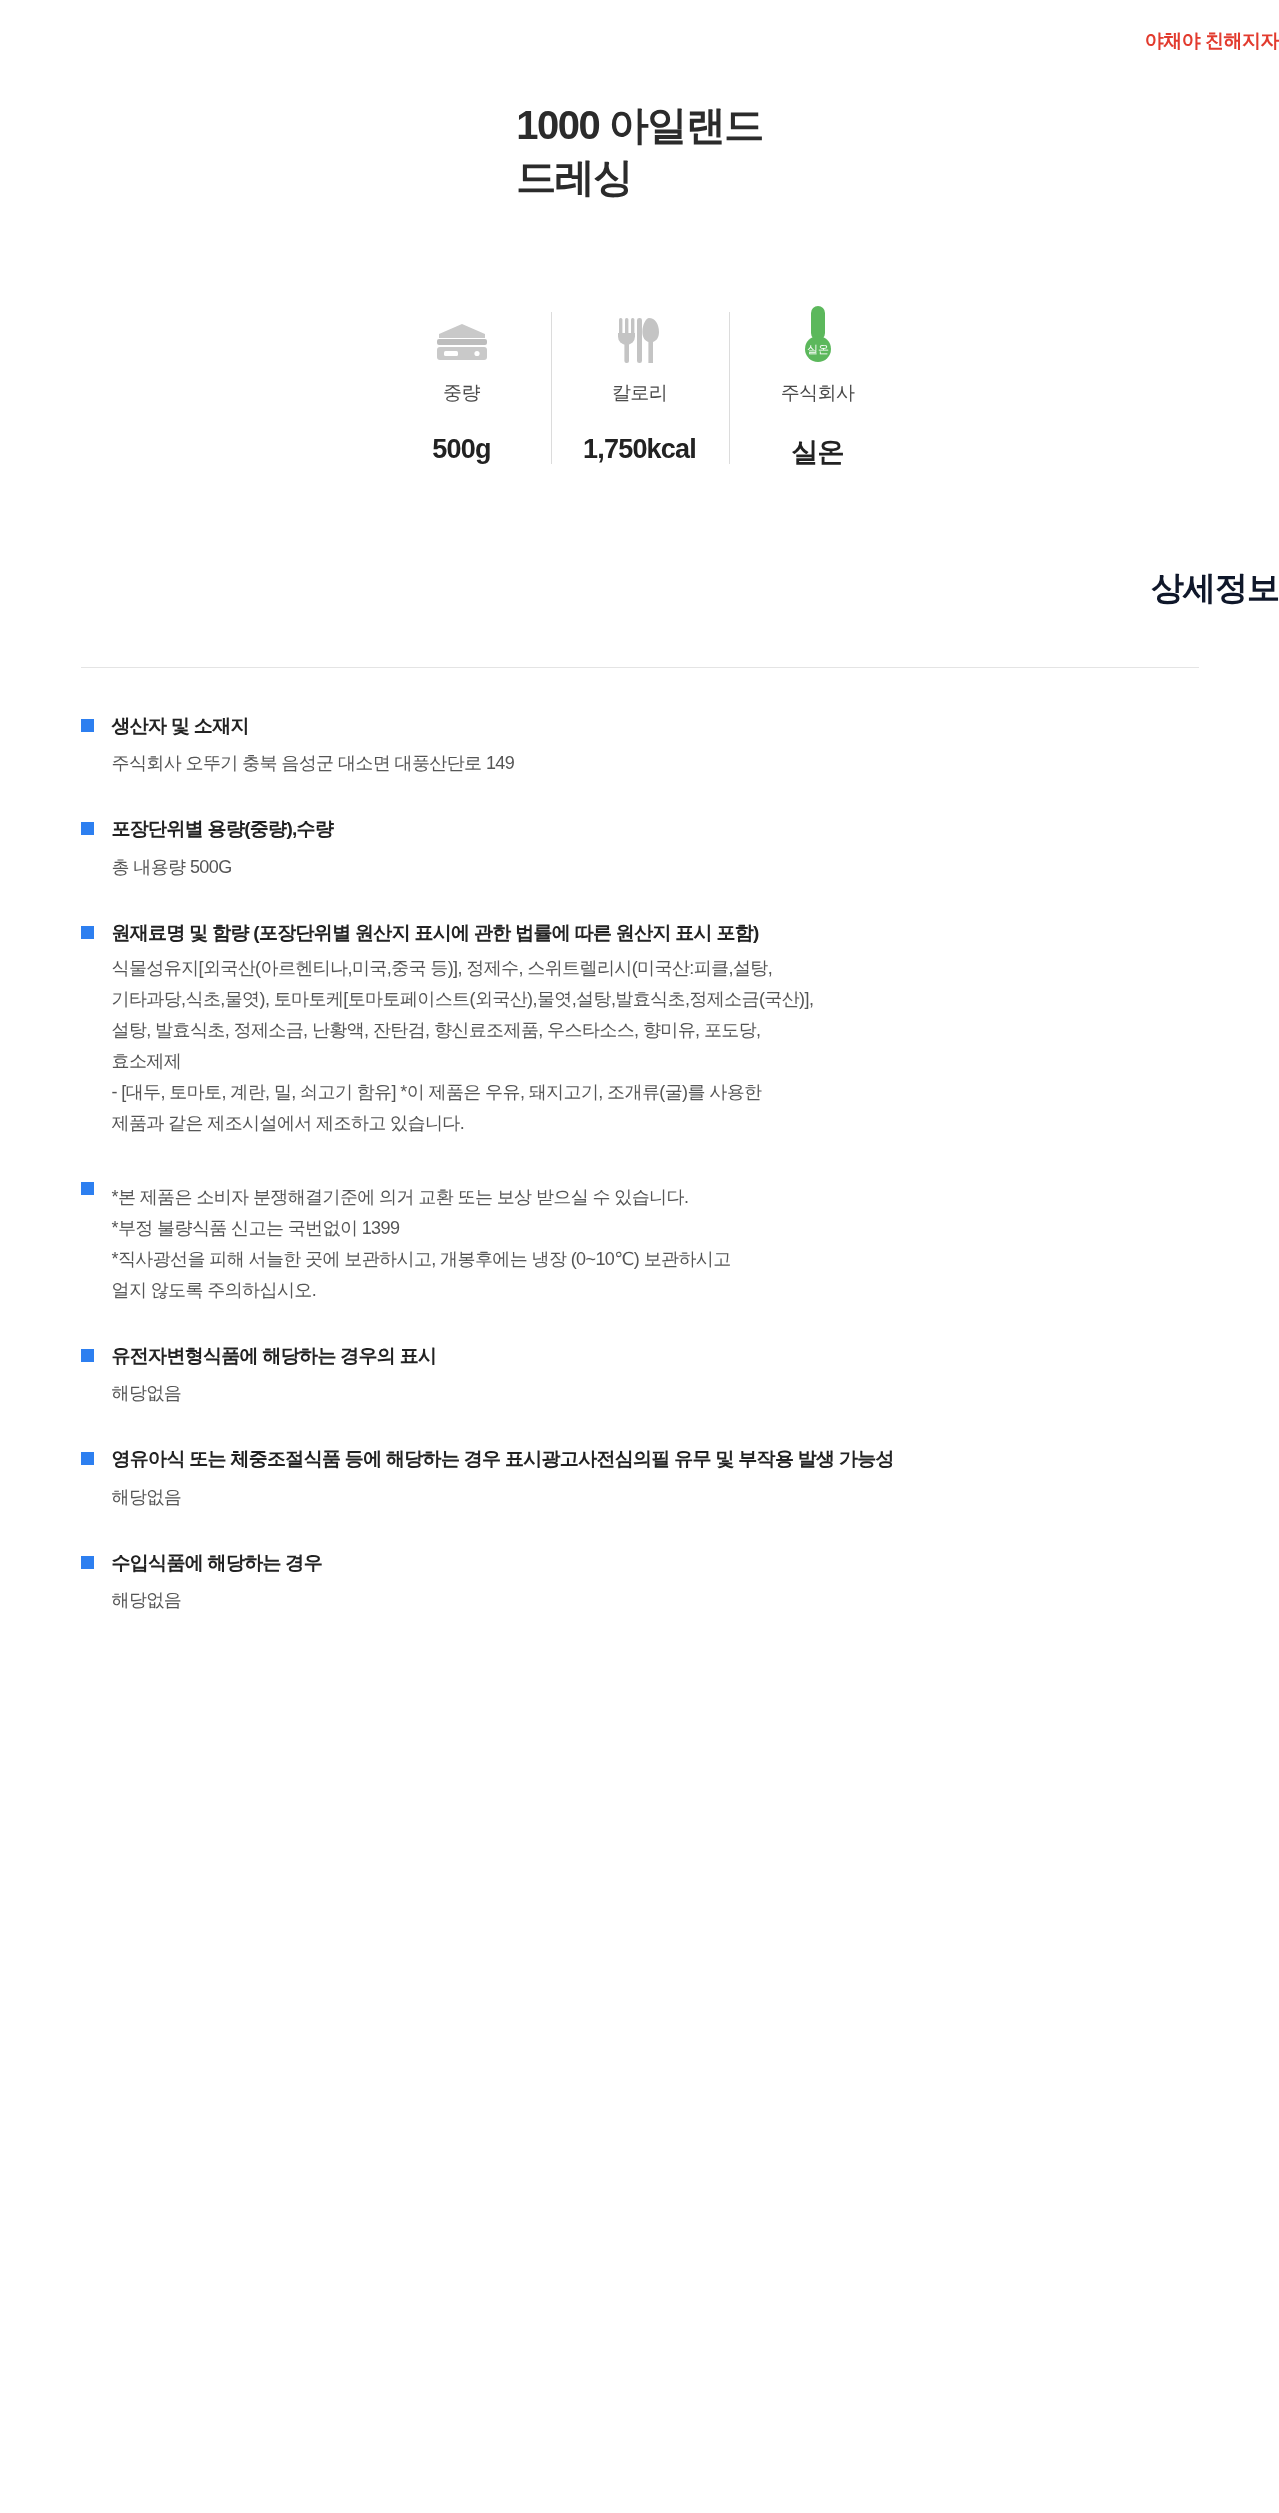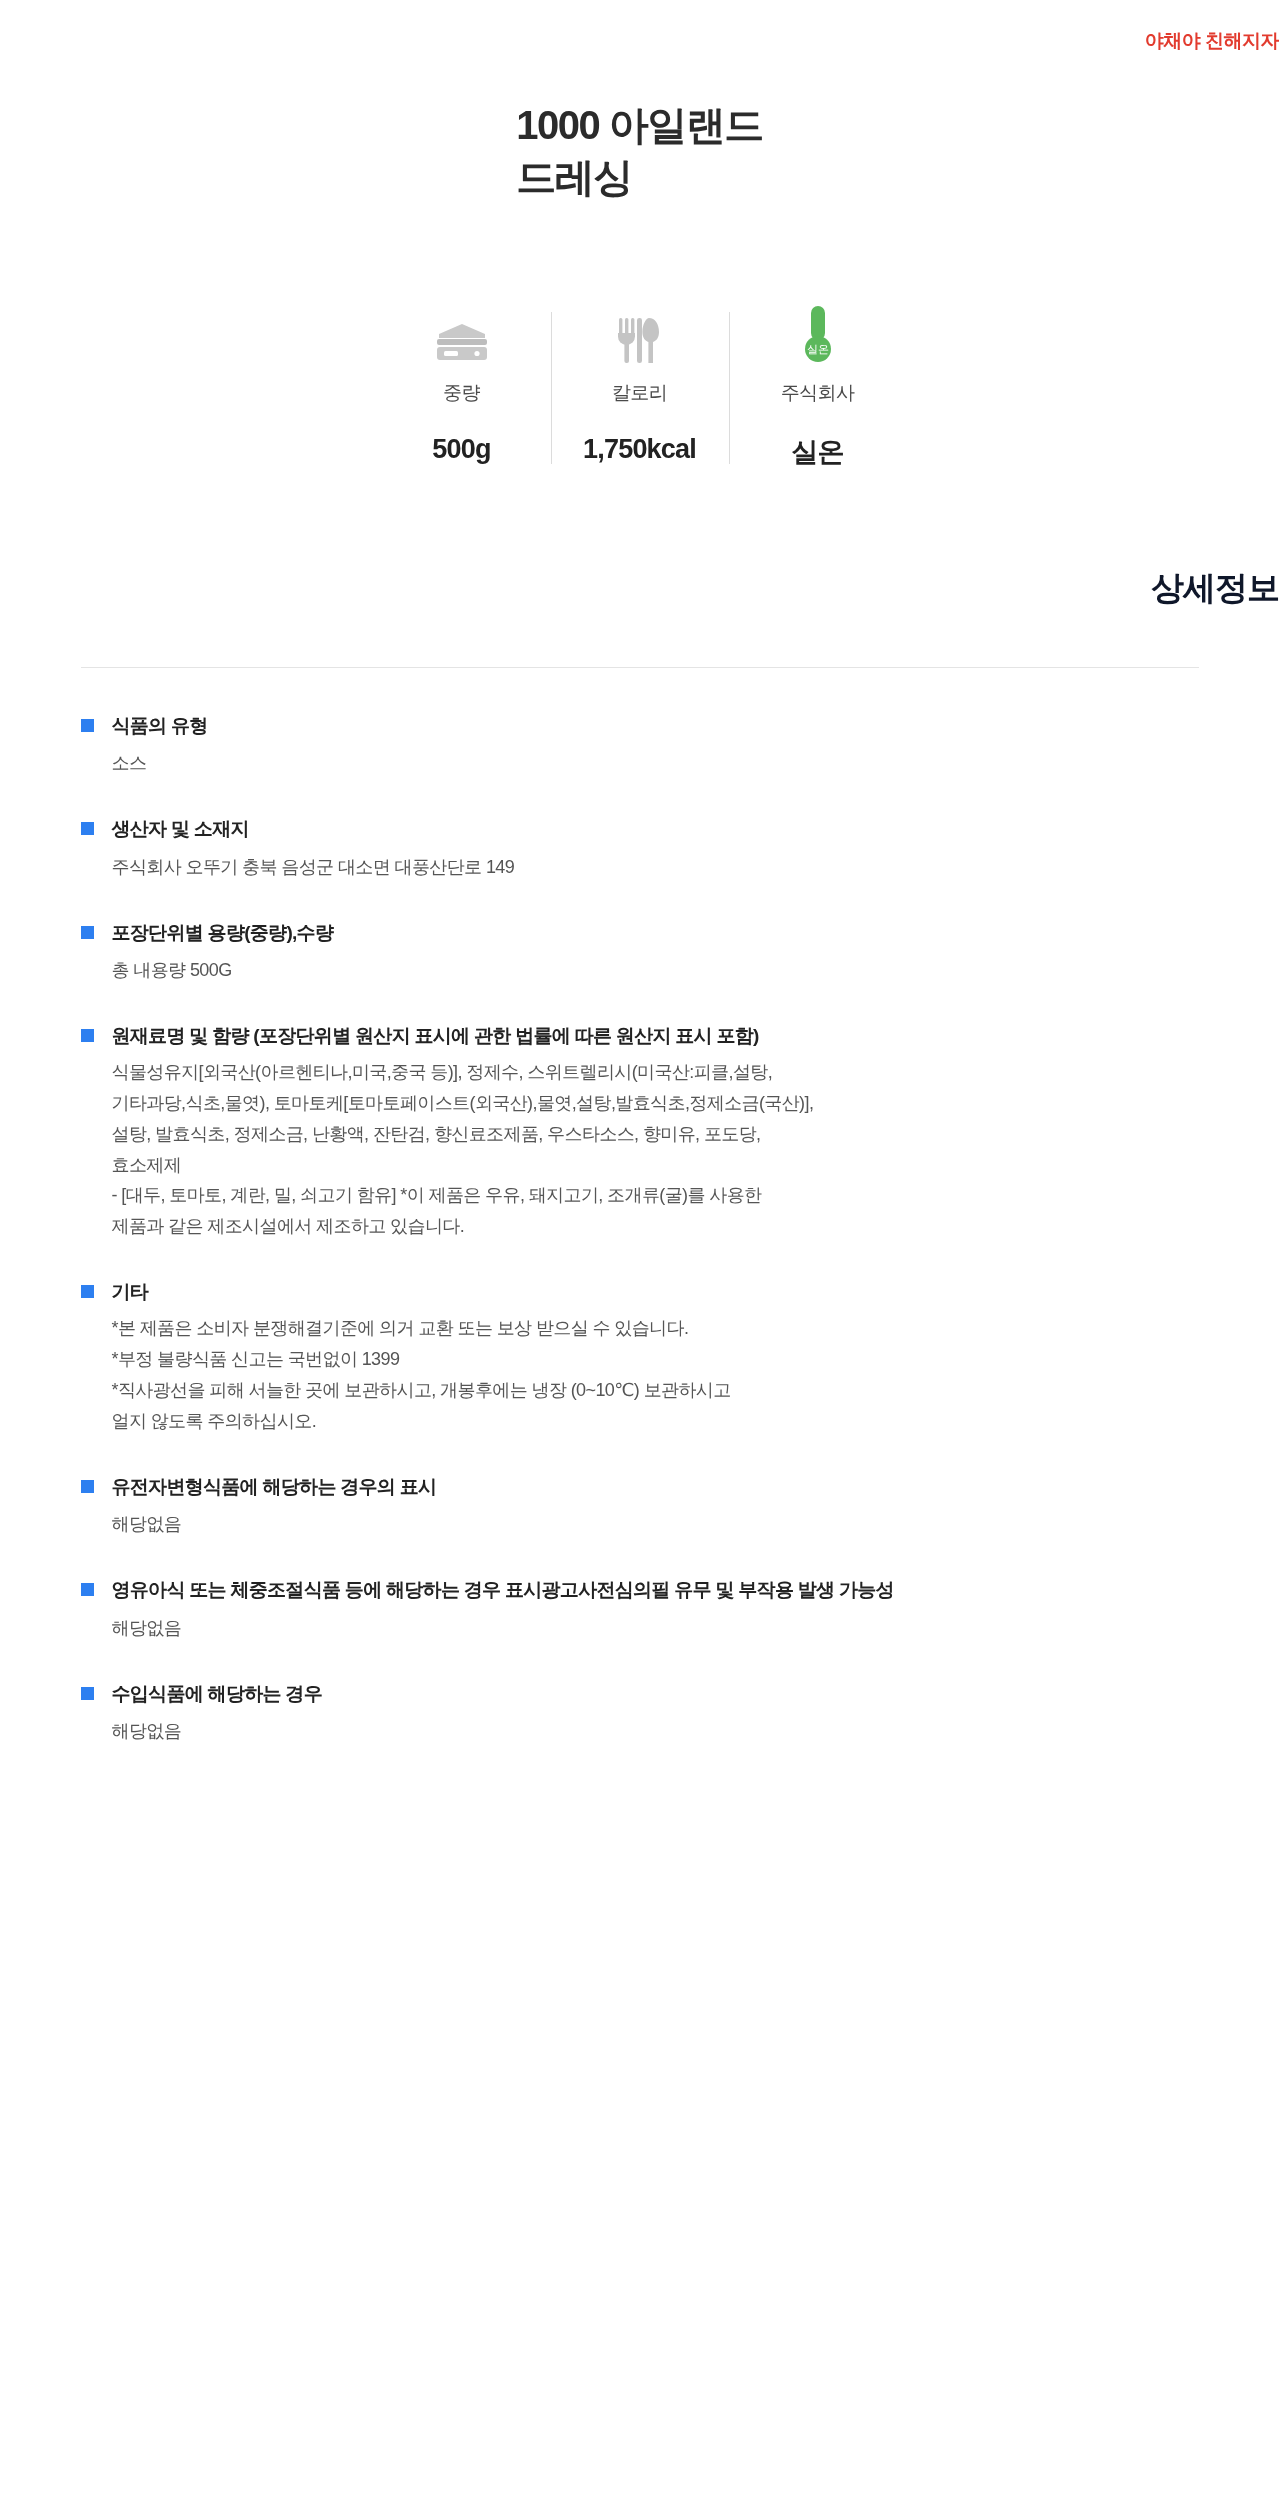--- a/index.html
+++ b/index.html
@@ -199,27 +199,20 @@
       <div class="spec-value">실온</div>
     </div>
 
   </div>
 
   <div class="section-title">상세정보</div>
   <div class="divider"></div>
 
   <div class="info-list">
 
-    <div class="info-block">
-      <span class="bullet"></span>
-      <div class="info-body">
-        <div class="info-label">식품의 유형</div>
-        <div class="info-value">소스</div>
-      </div>
-    </div>
 
     <div class="info-block">
       <span class="bullet"></span>
       <div class="info-body">
         <div class="info-label">생산자 및 소재지</div>
         <div class="info-value">주식회사 오뚜기  충북 음성군 대소면 대풍산단로 149</div>
       </div>
     </div>
 
     <div class="info-block">
@@ -239,21 +232,20 @@
 설탕, 발효식초, 정제소금, 난황액, 잔탄검, 향신료조제품, 우스타소스, 향미유, 포도당,
 효소제제
 - [대두, 토마토, 계란, 밀, 쇠고기 함유] *이 제품은 우유, 돼지고기, 조개류(굴)를 사용한
 제품과 같은 제조시설에서 제조하고 있습니다.</div>
       </div>
     </div>
 
     <div class="info-block tight">
       <span class="bullet"></span>
       <div class="info-body">
-        <div class="info-label">기타</div>
         <div class="info-value">*본 제품은 소비자 분쟁해결기준에 의거 교환 또는 보상 받으실 수 있습니다.
 *부정  불량식품 신고는 국번없이 1399
 *직사광선을 피해 서늘한 곳에 보관하시고, 개봉후에는 냉장 (0~10℃) 보관하시고
 얼지  않도록 주의하십시오.</div>
       </div>
     </div>
 
     <div class="info-block">
       <span class="bullet"></span>
       <div class="info-body">

